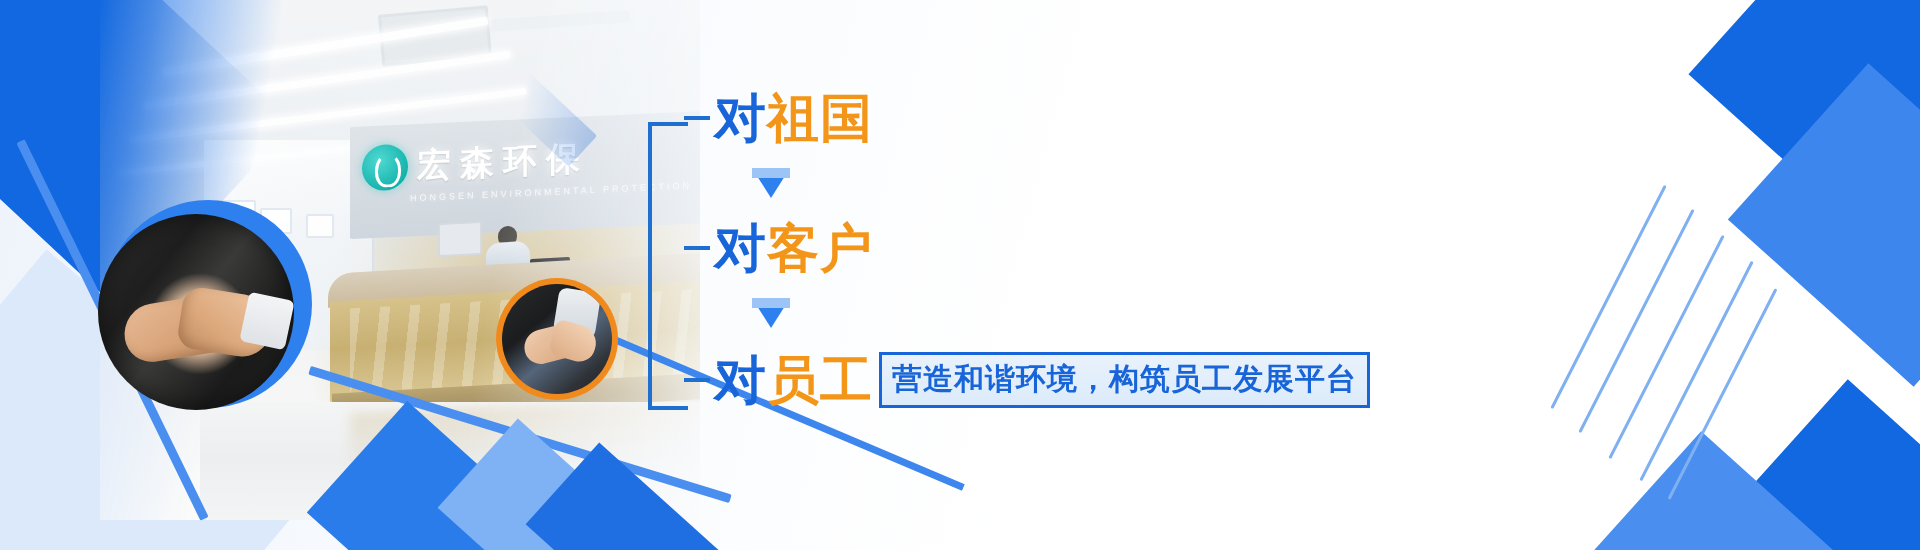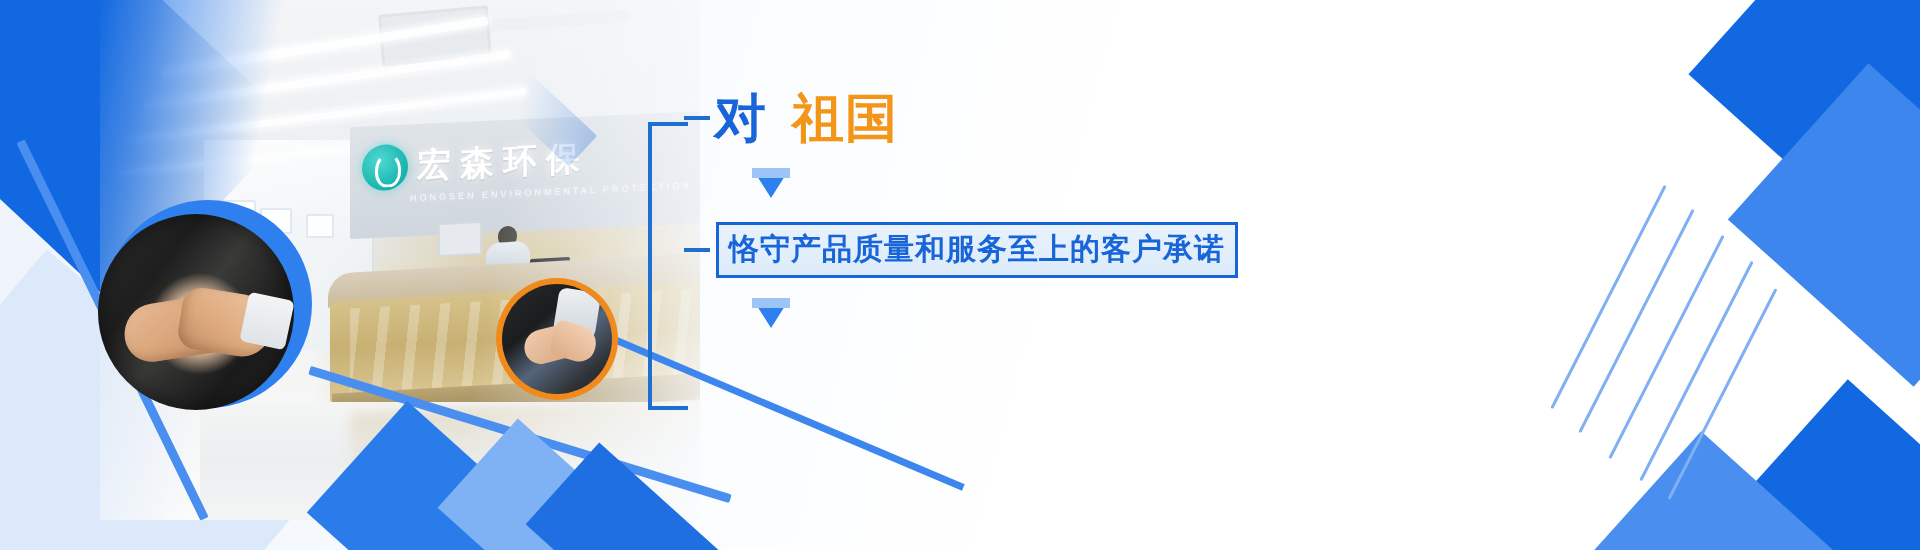--- a/index.html
+++ b/index.html
@@ -249,21 +249,21 @@
   .row-3 { top:276px; }
 
   .stem { width:26px; height:4px; background:#1e6fd0; flex:none; }
 
   .label {
     font-size:52px; font-weight:700; line-height:1;
     letter-spacing:1px; white-space:nowrap; margin-left:4px;
     font-family:"DejaVu Sans","Liberation Sans",sans-serif;
   }
   .label .dui { color:#1765d8; }
-  .label .tgt { color:#f29518;margin-left:25px; }
+  .label .tgt { color:#f29518; }
 
   .chip {
     margin-left:6px;
     border:3px solid #1765d8;
     background:linear-gradient(180deg,#e9f2fc,#dcebfa);
     color:#1765d8;
     font-size:30px; font-weight:700; line-height:1;
     padding:9px 10px 11px;
     white-space:nowrap;
     letter-spacing:1px;
@@ -368,20 +368,29 @@
       <div class="stem"></div>
       <div class="label">
         <span class="dui">对</span><span class="tgt">祖国</span>
       </div>
     </div>
 
     <div class="arrow arrow-1"></div>
 
     <div class="row row-2">
       <div class="stem"></div>
-      <div class="chip">恪守产品质量和服务至上的客户承诺</div>
+      <div class="label">
+        <span class="dui">对</span><span class="tgt">客户</span>
+      </div>
     </div>
 
     <div class="arrow arrow-2"></div>
 
+    <div class="row row-3">
+      <div class="stem"></div>
+      <div class="label">
+        <span class="dui">对</span><span class="tgt">员工</span>
+      </div>
+      <div class="chip">营造和谐环境，构筑员工发展平台</div>
+    </div>
   </div>
 
 </div>
 
 </body></html>

